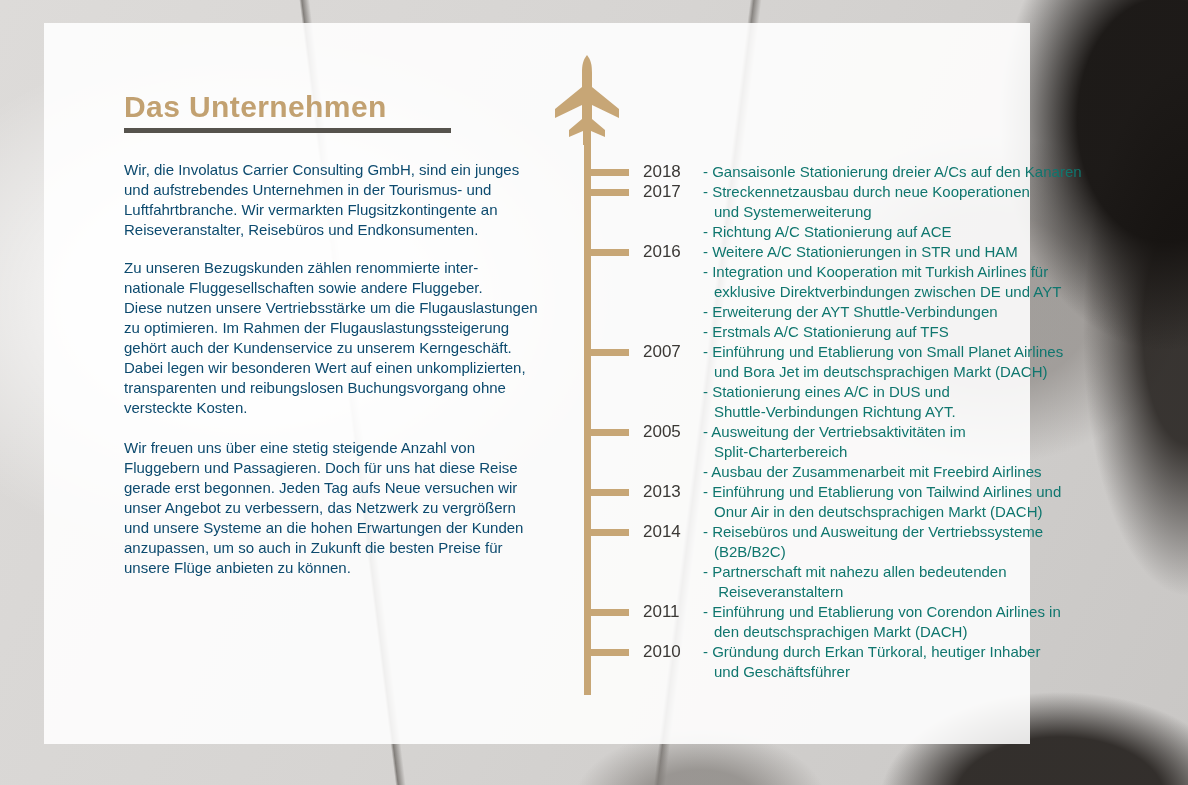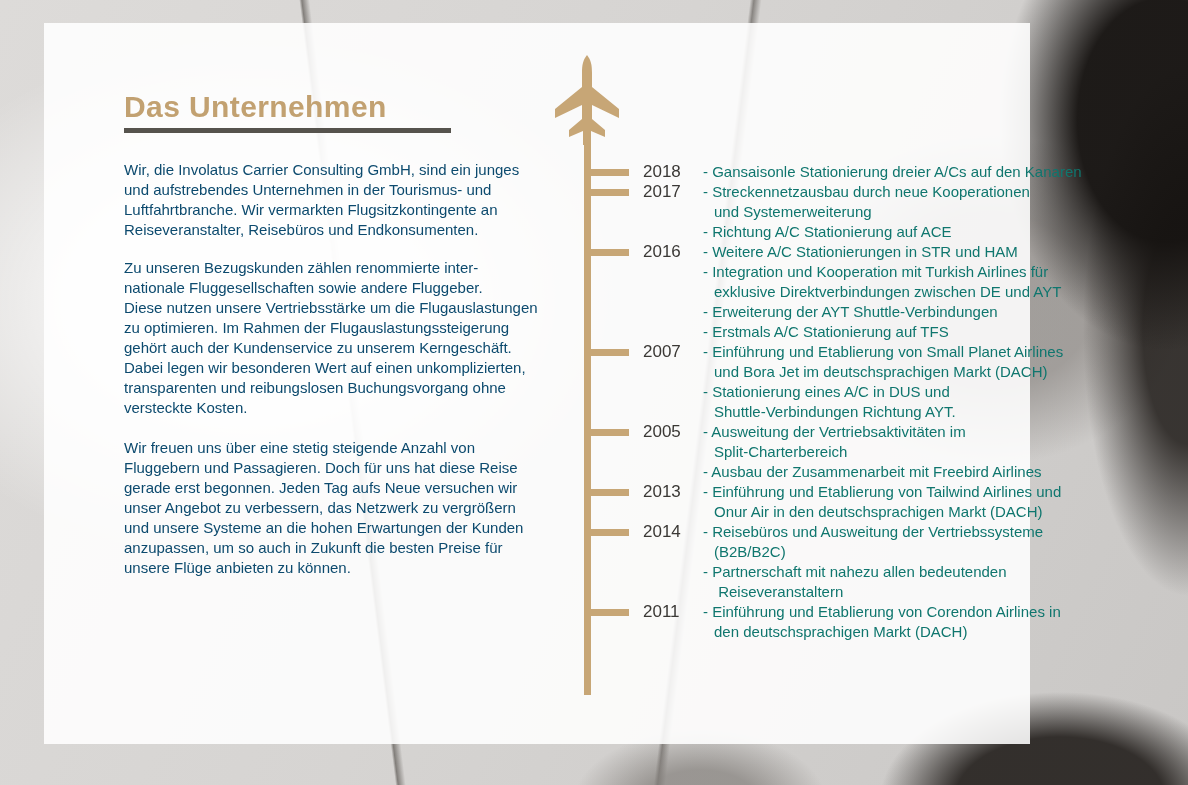--- a/index.html
+++ b/index.html
@@ -177,15 +177,23 @@
 
     <div class="tl-group">
       <div class="tl-tick"></div>
       <div class="tl-year">2011</div>
       <div class="tl-ms">
         <div class="msl">- Einführung und Etablierung von Corendon Airlines in
 den deutschsprachigen Markt (DACH)</div>
       </div>
     </div>
 
+    <div class="tl-group">
+      <div class="tl-tick"></div>
+      <div class="tl-year">2010</div>
+      <div class="tl-ms">
+        <div class="msl">- Gründung durch Erkan Türkoral, heutiger Inhaber
+und Geschäftsführer</div>
+      </div>
+    </div>
 
   </div>
 </div>
 
 </body></html>

